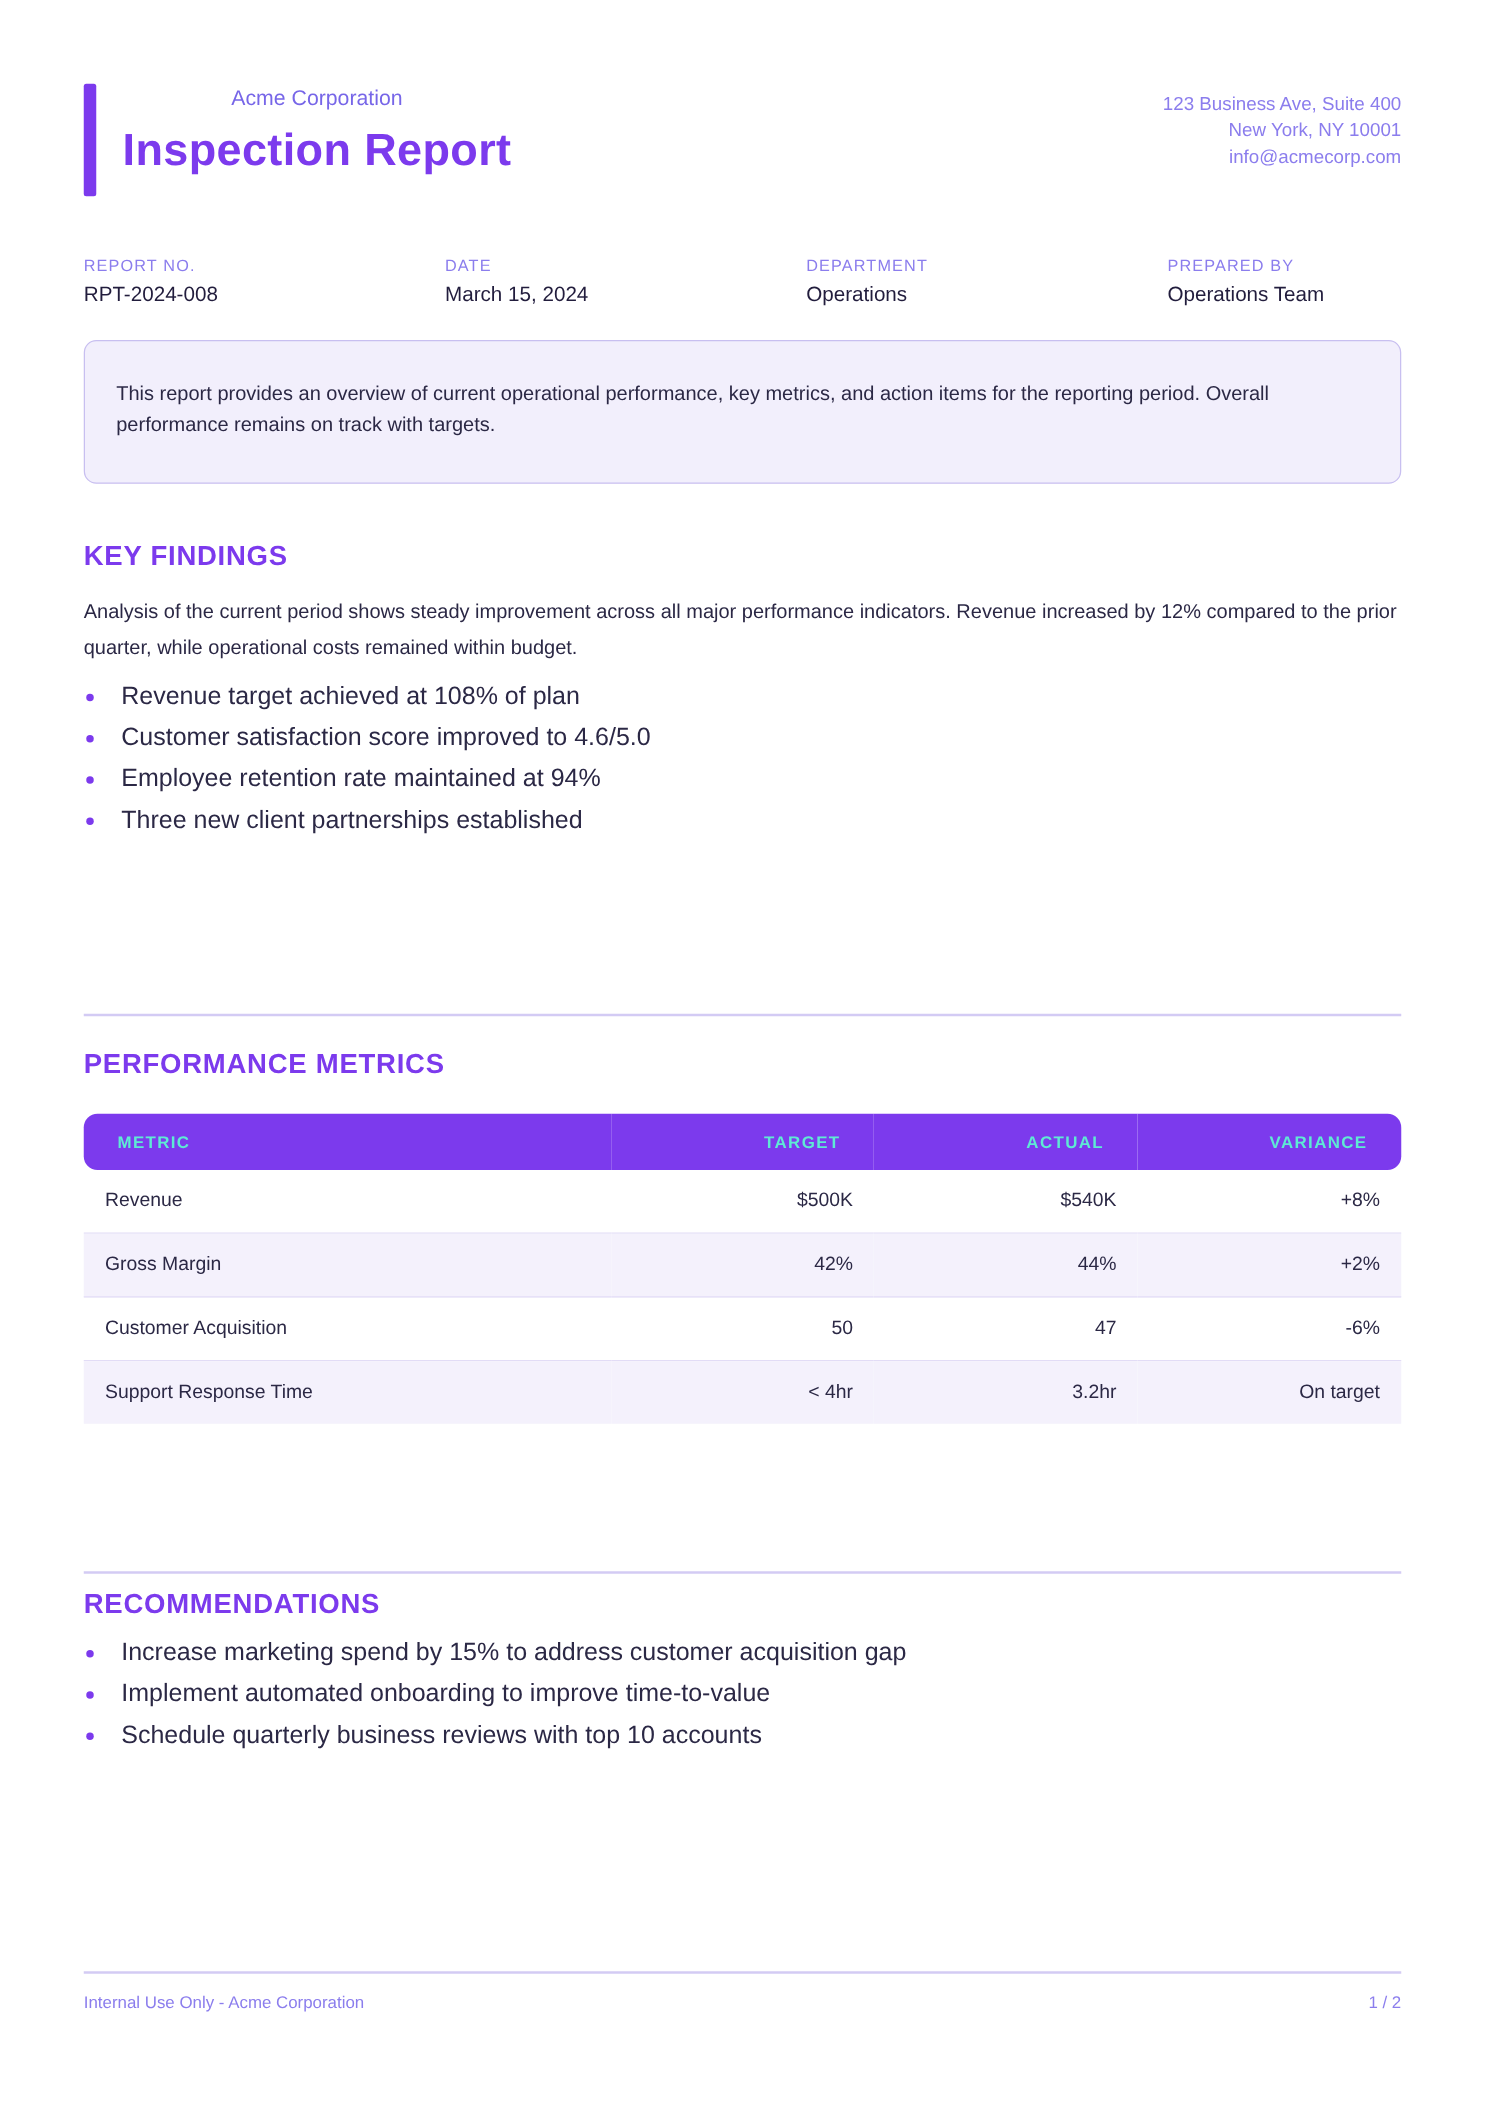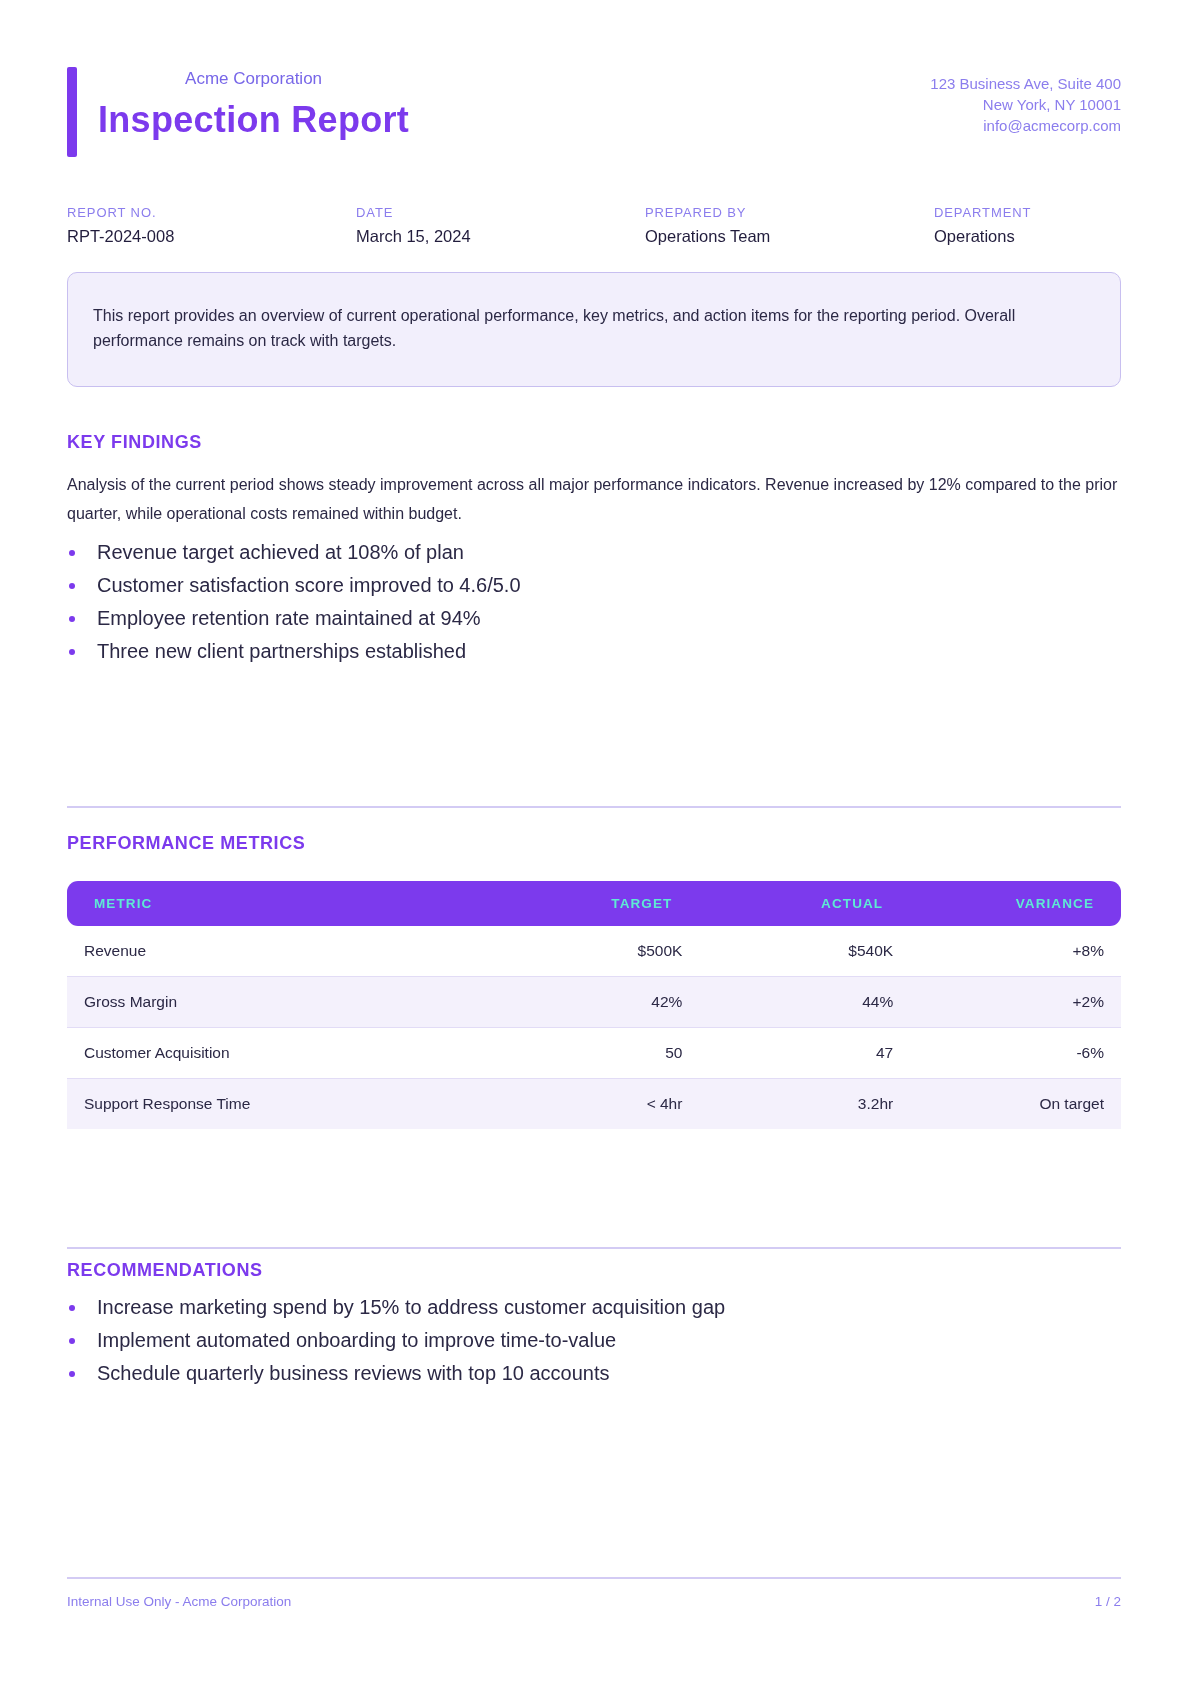--- a/index.html
+++ b/index.html
@@ -43,21 +43,21 @@
   .summary-box{
     margin-top:26px;
     background:var(--summary_bg);
     border:1px solid var(--summary_border);
     border-radius:10px;
     padding:30px 25px 32px 25px;
     font-size:16px;line-height:1.58;color:var(--text);
   }
 
   
-  .section-heading{font-size:18px;font-weight:bold;color:var(--accent);letter-spacing:0.6px;}
+  .section-heading{font-size:22px;font-weight:bold;color:var(--accent);letter-spacing:0.6px;}
   .kf-heading{margin-top:45px;}
   .pm-heading{margin-top:25px;}
   .rec-heading{margin-top:11px;}
 
   .paragraph{font-size:16px;line-height:1.85;margin-top:17px;color:var(--text);}
 
   
   ul.bullets{list-style:none;margin:14px 0 0 0;padding:0;}
   ul.bullets li{position:relative;padding-left:30px;margin-bottom:14px;font-size:20px;line-height:19px;color:var(--text);}
   ul.bullets li .dot{position:absolute;left:2px;top:7px;width:6px;height:6px;border-radius:50%;background:var(--accent);}
@@ -113,26 +113,26 @@
   <div class="meta">
     <div>
       <div class="meta-label">REPORT NO.</div>
       <div class="meta-value">RPT-2024-008</div>
     </div>
     <div>
       <div class="meta-label">DATE</div>
       <div class="meta-value">March 15, 2024</div>
     </div>
     <div>
+      <div class="meta-label">DEPARTMENT</div>
+      <div class="meta-value">Operations</div>
+    </div>
+    <div>
       <div class="meta-label">PREPARED BY</div>
       <div class="meta-value">Operations Team</div>
-    </div>
-    <div>
-      <div class="meta-label">DEPARTMENT</div>
-      <div class="meta-value">Operations</div>
     </div>
   </div>
 
   <div class="summary-box">This report provides an overview of current operational performance, key metrics, and action items for the reporting period. Overall performance remains on track with targets.</div>
 
   <div class="section-heading kf-heading">KEY FINDINGS</div>
   <div class="paragraph">Analysis of the current period shows steady improvement across all major performance indicators. Revenue increased by 12% compared to the prior quarter, while operational costs remained within budget.</div>
   <ul class="bullets">
     <li><span class="dot"></span><span>Revenue target achieved at 108% of plan</span></li>
     <li><span class="dot"></span><span>Customer satisfaction score improved to 4.6/5.0</span></li>

